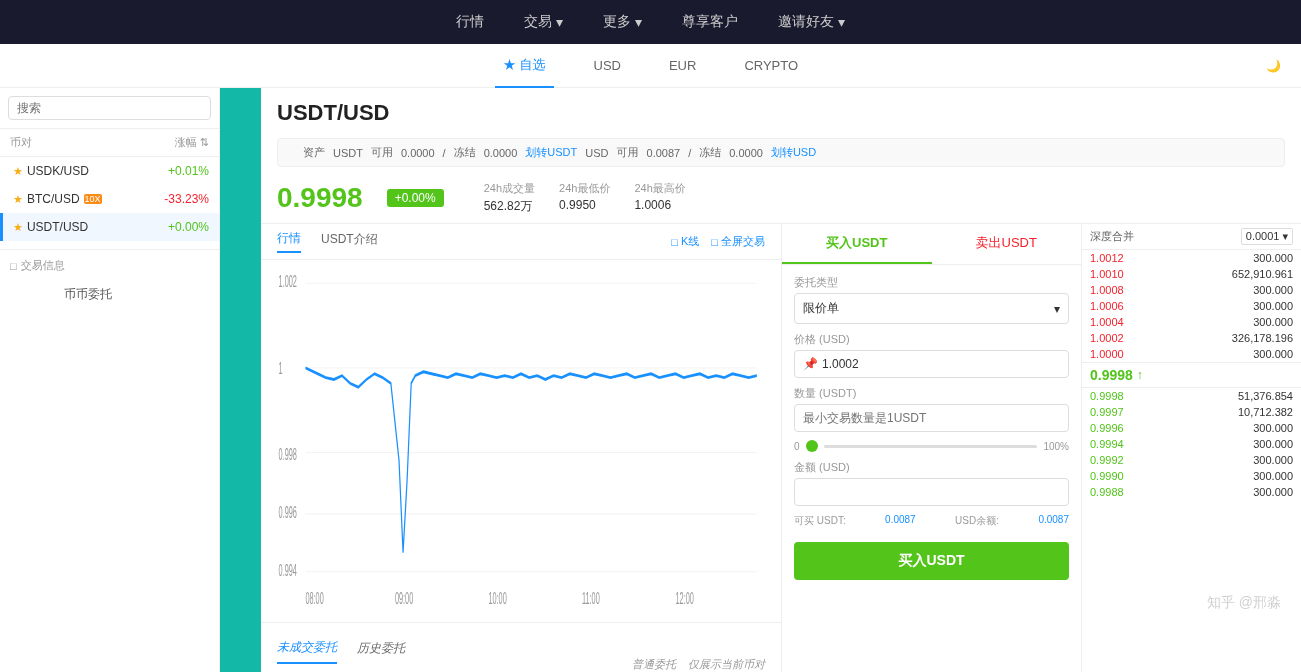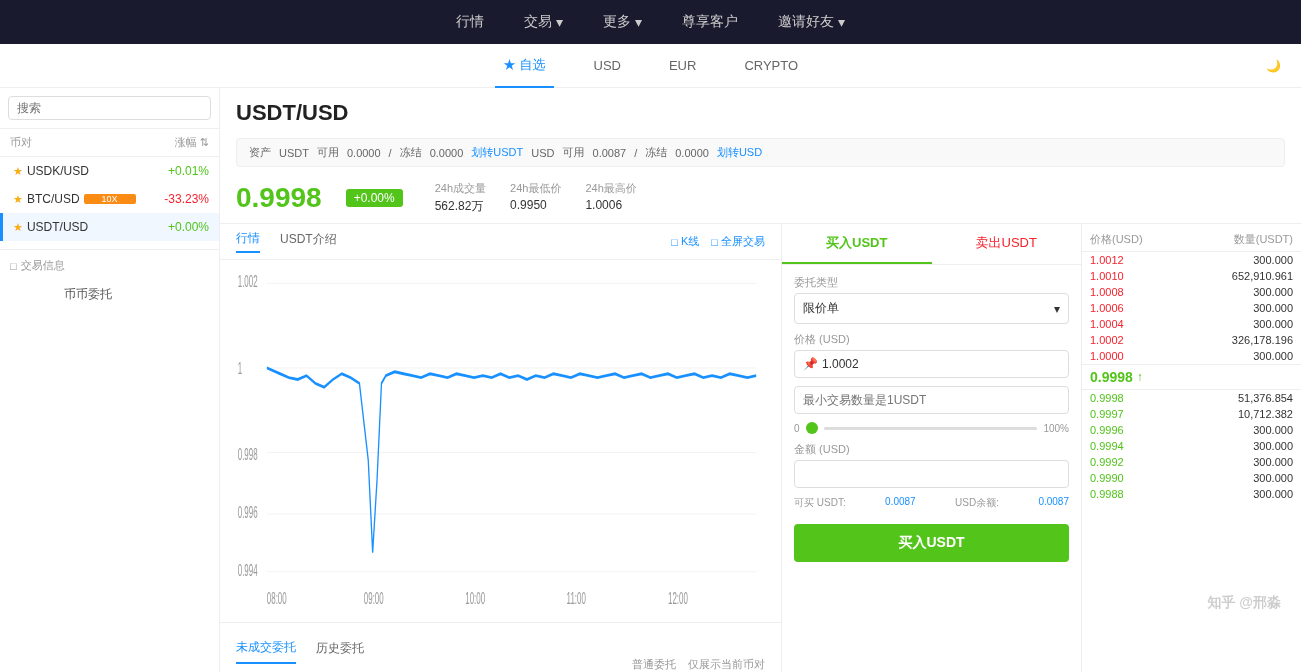--- a/index.html
+++ b/index.html
@@ -53,21 +53,22 @@
       position: absolute;
       right: 20px;
       color: #666;
       cursor: pointer;
     }
 
     
     .main-layout {
       display: flex;
       height: calc(672px - 88px);
-      background: #f0abfc;
+      background: #14b8a6;
+      gap: 41px;
     }
 
     
     .sidebar {
       width: 220px;
       background: #fff;
       border-right: 1px solid #eee;
       display: flex;
       flex-direction: column;
       flex-shrink: 0;
@@ -110,21 +111,21 @@
       align-items: center;
       gap: 4px;
       font-size: 12px;
       font-weight: 500;
     }
     .star-icon { color: #faad14; font-size: 11px; }
     .badge-10x {
       background: #fa8c16;
       color: #fff;
       font-size: 9px;
-      padding: 0 18px;
+      padding: 0 1px;
       border-radius: 2px;
     }
     .change-positive { color: #52c41a; font-size: 12px; }
     .change-negative { color: #f5222d; font-size: 12px; }
 
     .sidebar-divider {
       border-top: 1px solid #eee;
       margin-top: 8px;
     }
     .sidebar-section-title {
@@ -160,21 +161,21 @@
     }
     .page-title {
       font-size: 22px;
       font-weight: 600;
       color: #222;
     }
     .assets-bar {
       background: #f9f9f9;
       border: 1px solid #eee;
       border-radius: 4px;
-      padding: 6px 12px;
+      padding: 6px 25px;
       margin: 6px 16px;
       font-size: 11px;
       color: #666;
       display: flex;
       align-items: center;
       gap: 8px;
     }
     .link-blue { color: #1890ff; cursor: pointer; }
 
     
@@ -194,21 +195,21 @@
       background: #52c41a;
       color: #fff;
       padding: 2px 8px;
       border-radius: 3px;
       font-size: 12px;
       font-weight: 500;
     }
     .price-stats {
       display: flex;
       gap: 24px;
-      margin-left: 8px;
+      margin-left: 16px;
     }
     .stat-item { display: flex; flex-direction: column; gap: 2px; }
     .stat-label { color: #999; font-size: 11px; }
     .stat-value { color: #333; font-size: 12px; }
 
     
     .body-split {
       display: flex;
       flex: 1;
       overflow: hidden;
@@ -260,20 +261,21 @@
     }
     .chart-svg { width: 100%; height: 100%; }
 
     
     .bottom-tabs {
       display: flex;
       align-items: center;
       padding: 8px 16px 0;
       border-top: 1px solid #eee;
       gap: 20px;
+      font-style: italic;
     }
     .bottom-tab {
       font-size: 12px;
       color: #666;
       cursor: pointer;
       padding-bottom: 6px;
     }
     .bottom-tab.active {
       color: #1890ff;
       border-bottom: 2px solid #1890ff;
@@ -441,21 +443,21 @@
     .ob-mid-price { color: #52c41a; font-size: 14px; font-weight: 600; }
     .ob-mid-arrow { color: #52c41a; margin-left: 4px; }
     .ob-buy-price { color: #52c41a; font-size: 11px; text-align: right; }
 
     .watermark {
       position: absolute;
       bottom: 60px;
       right: 20px;
       color: rgba(0,0,0,0.2);
       font-size: 14px;
-      font-weight: bold;
+      font-weight: normal;
       pointer-events: none;
     }
   </style>
 </head>
 <body>
 
 <nav class="top-nav">
   <span class="top-nav-item">行情</span>
   <span class="top-nav-item">
     <span>交易</span>
@@ -639,20 +641,21 @@
           <div class="form-row">
             <div class="form-label">价格 (USD)</div>
             <div class="form-input-wrap">
               <span class="prefix">📌</span>
               <input type="text" value="1.0002" style="">
             </div>
           </div>
 
           
           <div class="form-row">
+            <div class="form-label">数量 (USDT)</div>
             <div class="form-input-wrap">
               <input type="text" placeholder="最小交易数量是1USDT" style="">
             </div>
           </div>
 
           
           <div class="slider-row">
             <span class="slider-label">0</span>
             <div class="slider-dot"></div>
             <div class="slider-track"></div>
@@ -673,23 +676,23 @@
             <span class="val">0.0087</span>
             <span>USD余额:</span>
             <span class="val">0.0087</span>
           </div>
 
           <button class="buy-btn">买入USDT</button>
         </div>
       </div>
 
       <div class="orderbook-section">
-        <div class="ob-header">
-          <span>价格(USD)</span>
-          <span>数量(USDT)</span>
+        <div class="ob-merge-row">
+          <span class="ob-merge-label">深度合并</span>
+          <span class="ob-merge-val">0.0001 ▾</span>
         </div>
 
         <div>
           <div class="ob-row">
             <span class="ob-price-col">1.0012</span>
             <span class="ob-qty-col">300.000</span>
           </div>
           <div class="ob-row">
             <span class="ob-price-col">1.0010</span>
             <span class="ob-qty-col">652,910.961</span>

